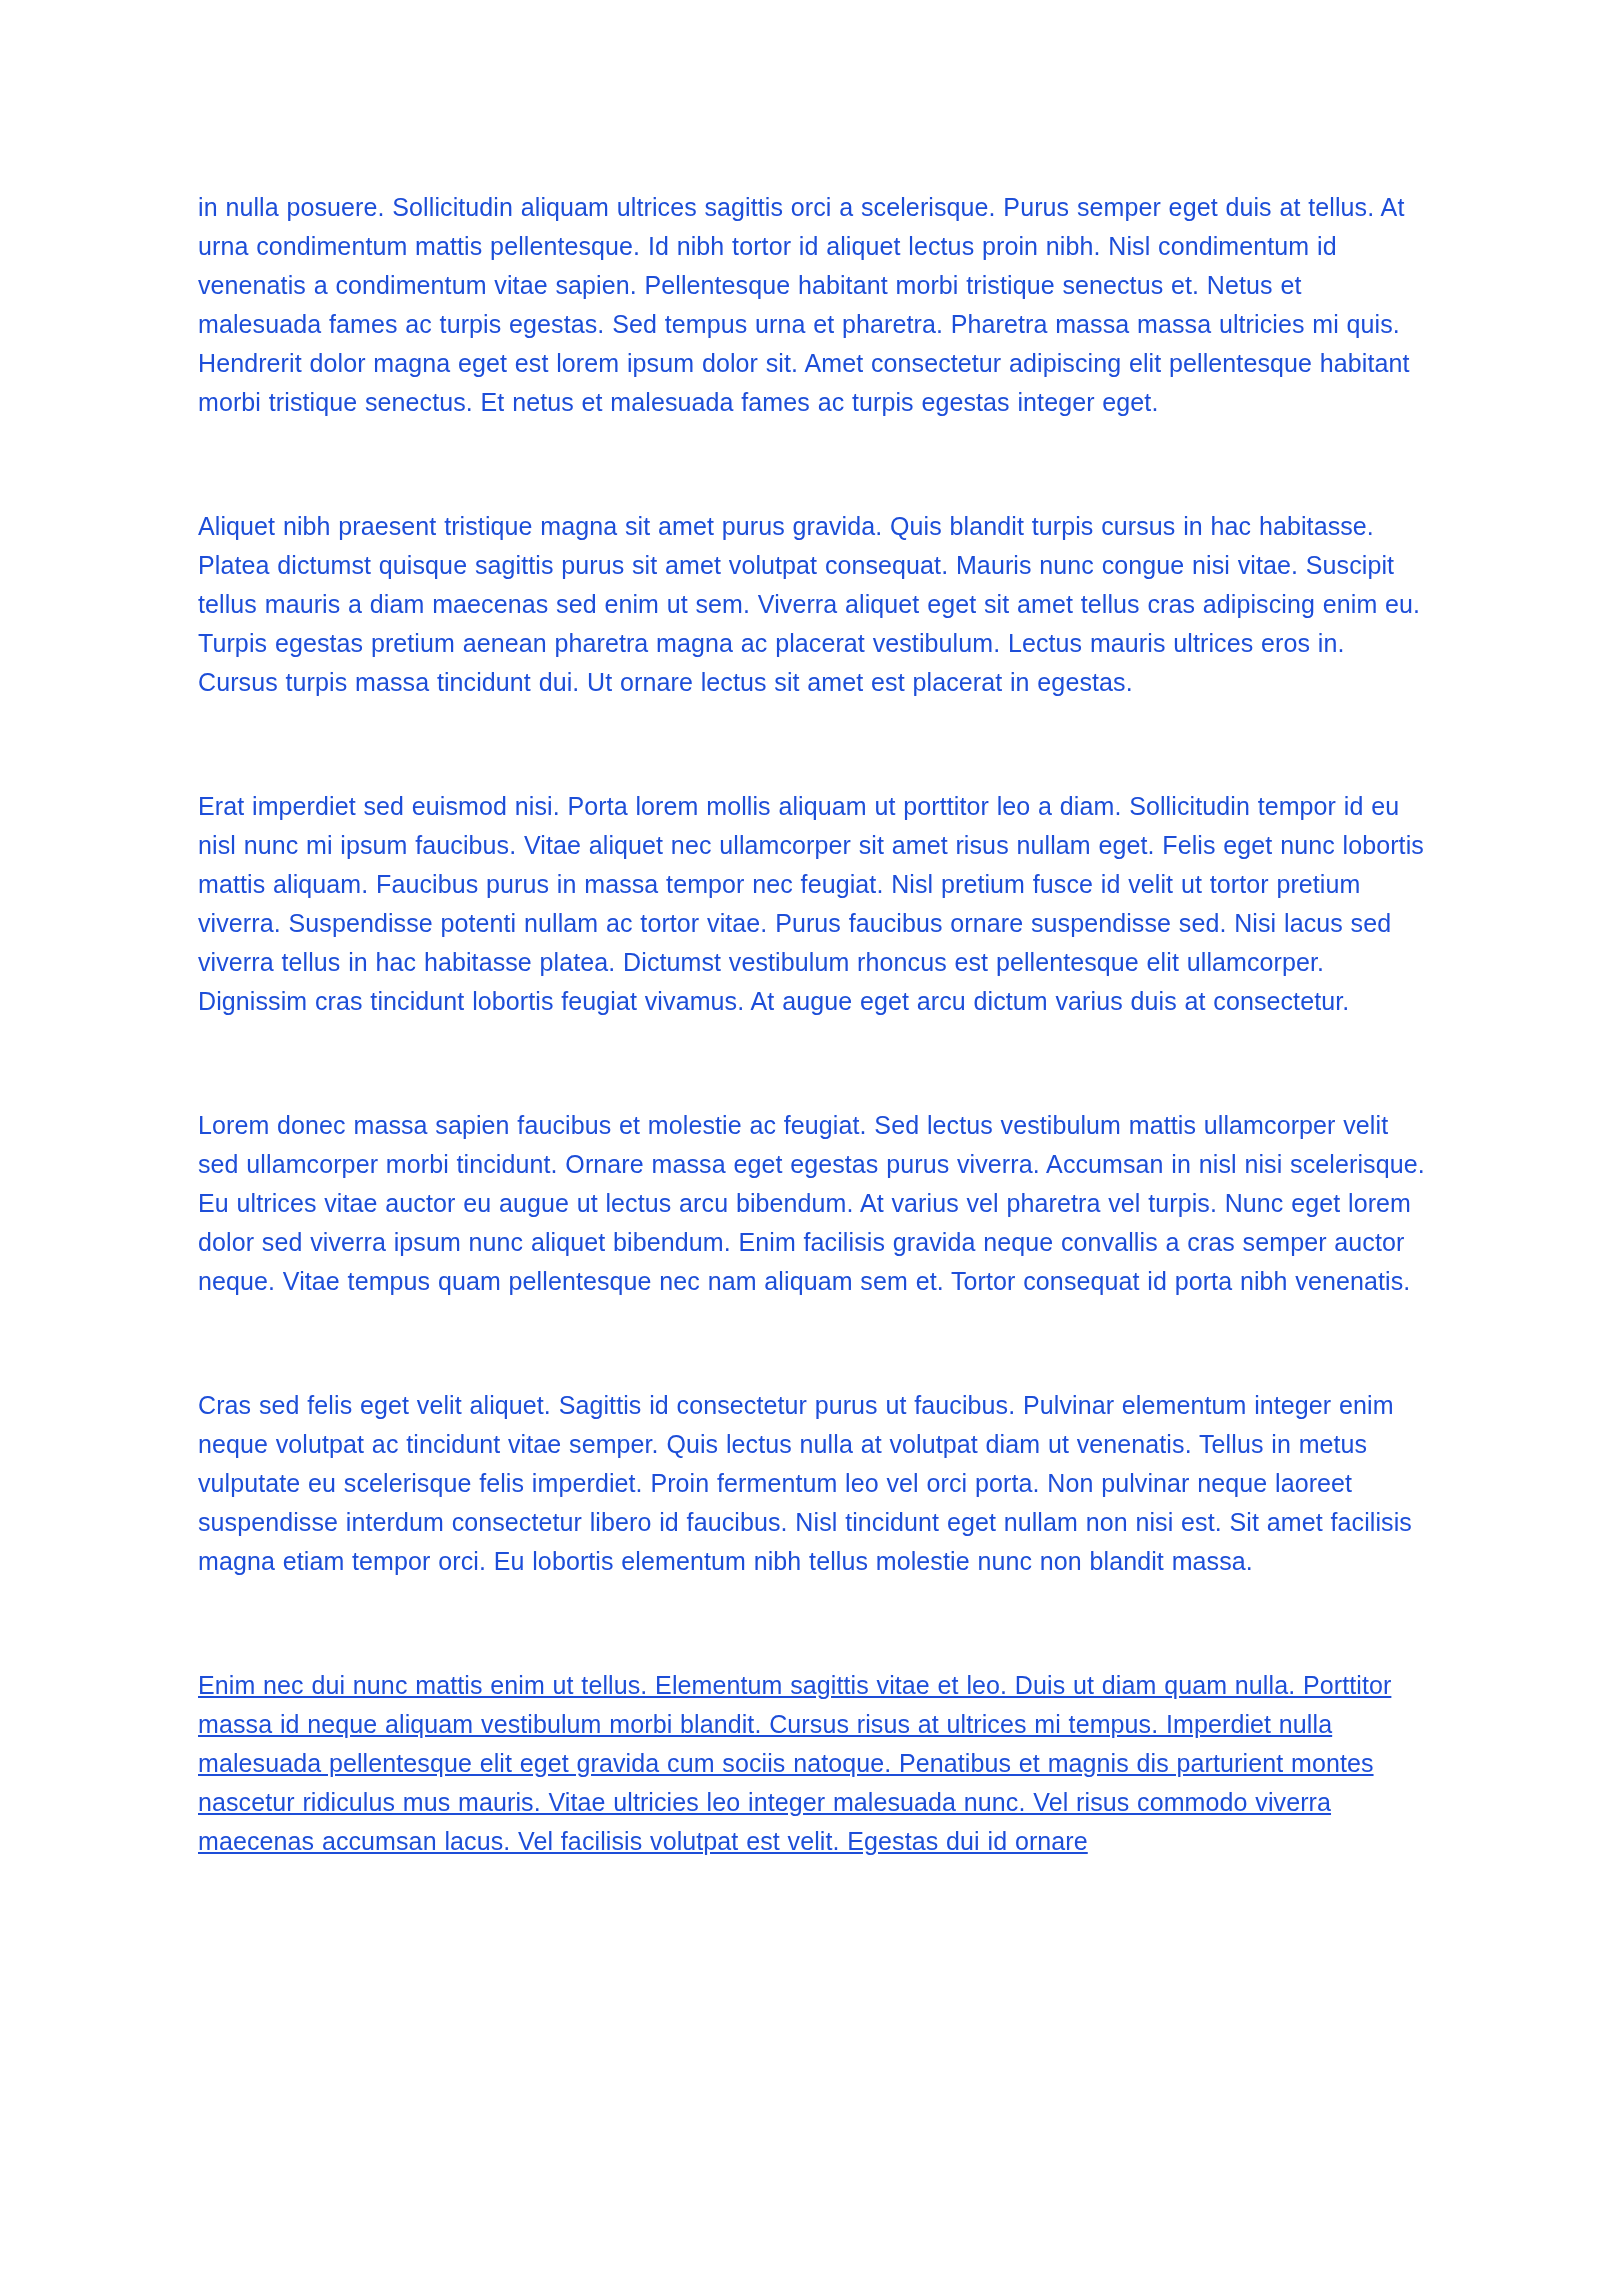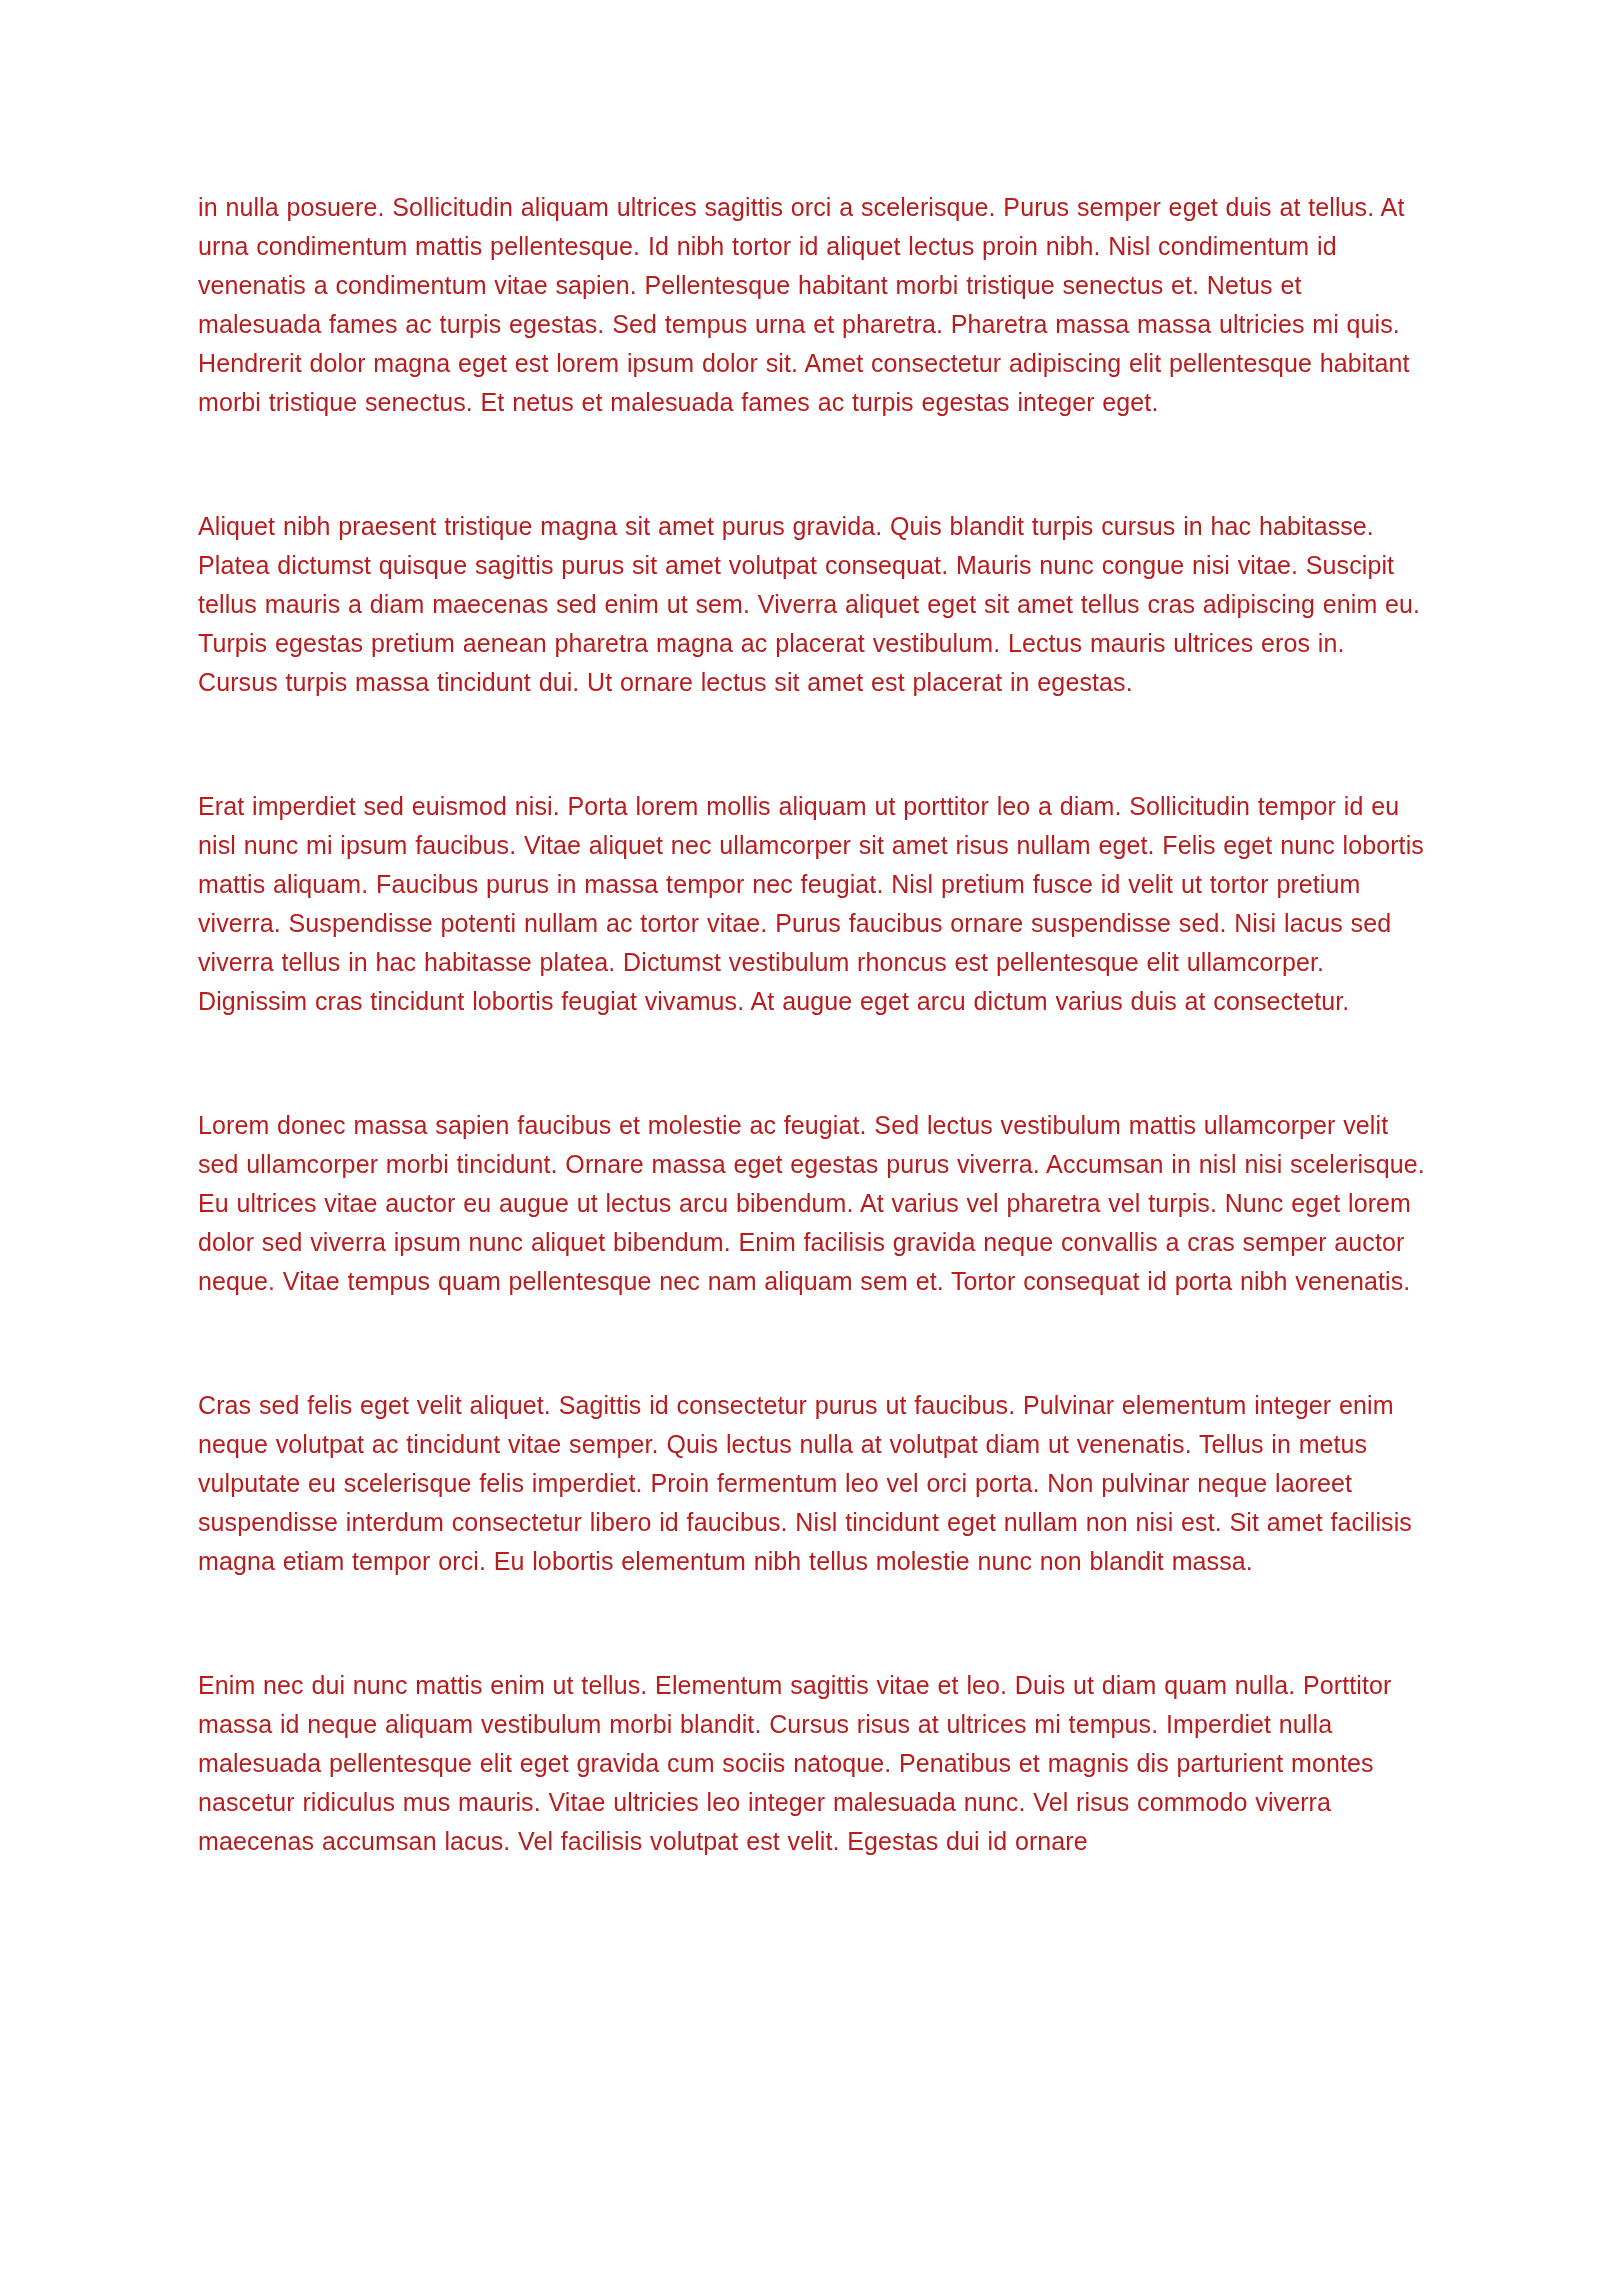--- a/index.html
+++ b/index.html
@@ -19,26 +19,27 @@
     background: #ffffff;
     padding: 188px 196px 0 198px;
   }
   .doc-body p {
     margin: 0 0 85px 0;
     font-family: "Liberation Sans", "DejaVu Sans", sans-serif;
     font-size: 25px;
     line-height: 39px;
     font-weight: 400;
     letter-spacing: 0.1px;
-    color: #b91c1c;
+    color: #1d4ed8;
     text-align: left;
     word-spacing: 0.7px;
   }
   .doc-body p:last-child {
     margin-bottom: 16px;
+    text-decoration: underline;
   }
 </style>
 </head>
 <body>
 
 <div class="page">
   <div class="doc-body">
     <p>in nulla posuere. Sollicitudin aliquam ultrices sagittis orci a scelerisque. Purus semper eget duis at tellus. At urna condimentum mattis pellentesque. Id nibh tortor id aliquet lectus proin nibh. Nisl condimentum id venenatis a condimentum vitae sapien. Pellentesque habitant morbi tristique senectus et. Netus et malesuada fames ac turpis egestas. Sed tempus urna et pharetra. Pharetra massa massa ultricies mi quis. Hendrerit dolor magna eget est lorem ipsum dolor sit. Amet consectetur adipiscing elit pellentesque habitant morbi tristique senectus. Et netus et malesuada fames ac turpis egestas integer eget.</p>
     <p>Aliquet nibh praesent tristique magna sit amet purus gravida. Quis blandit turpis cursus in hac habitasse. Platea dictumst quisque sagittis purus sit amet volutpat consequat. Mauris nunc congue nisi vitae. Suscipit tellus mauris a diam maecenas sed enim ut sem. Viverra aliquet eget sit amet tellus cras adipiscing enim eu. Turpis egestas pretium aenean pharetra magna ac placerat vestibulum. Lectus mauris ultrices eros in. Cursus turpis massa tincidunt dui. Ut ornare lectus sit amet est placerat in egestas.</p>
     <p>Erat imperdiet sed euismod nisi. Porta lorem mollis aliquam ut porttitor leo a diam. Sollicitudin tempor id eu nisl nunc mi ipsum faucibus. Vitae aliquet nec ullamcorper sit amet risus nullam eget. Felis eget nunc lobortis mattis aliquam. Faucibus purus in massa tempor nec feugiat. Nisl pretium fusce id velit ut tortor pretium viverra. Suspendisse potenti nullam ac tortor vitae. Purus faucibus ornare suspendisse sed. Nisi lacus sed viverra tellus in hac habitasse platea. Dictumst vestibulum rhoncus est pellentesque elit ullamcorper. Dignissim cras tincidunt lobortis feugiat vivamus. At augue eget arcu dictum varius duis at consectetur.</p>

